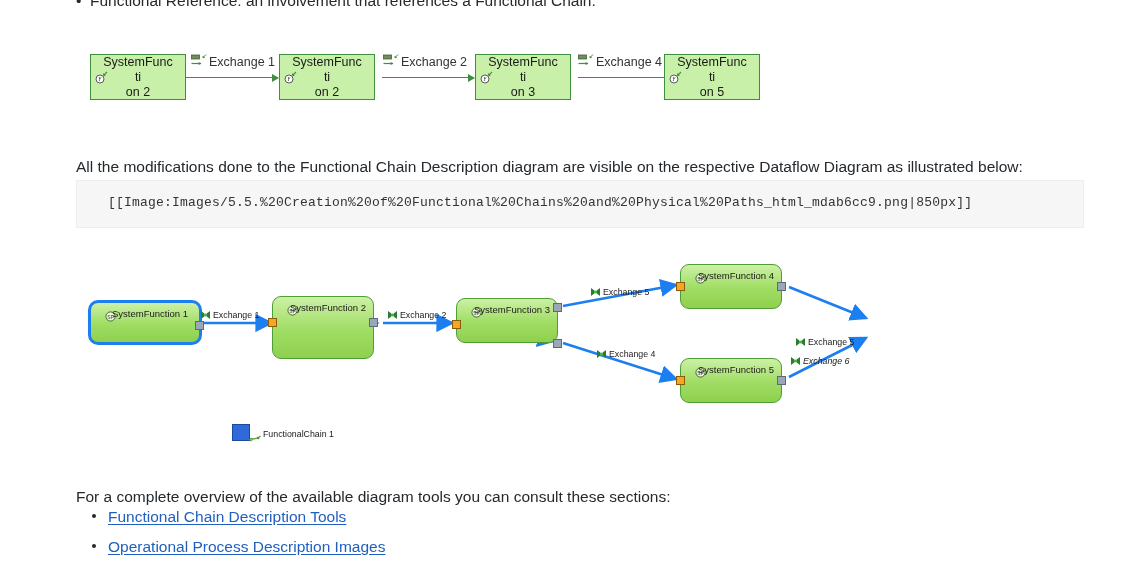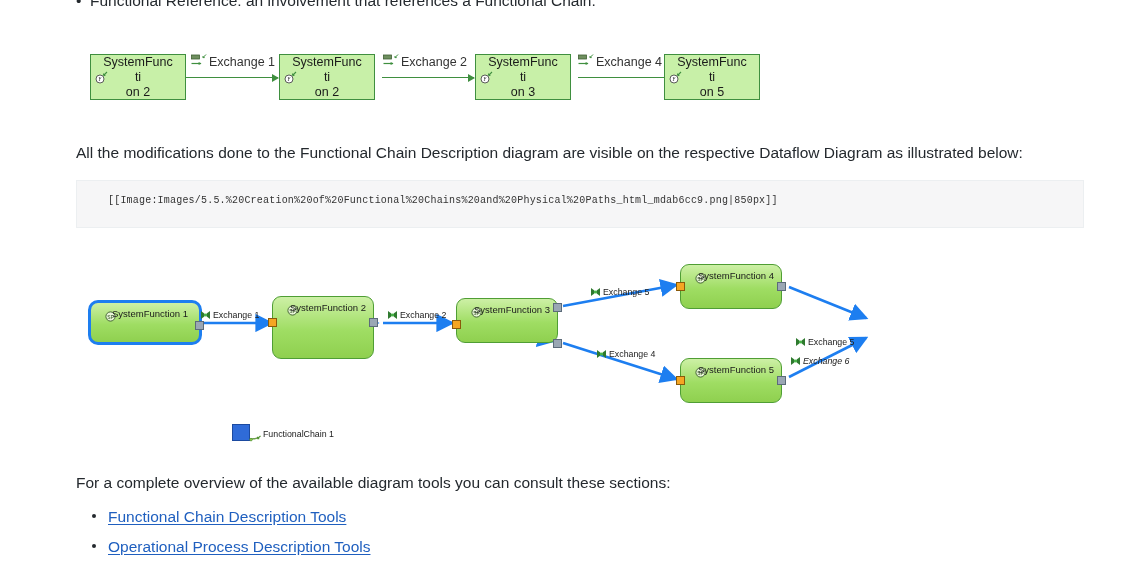--- a/index.html
+++ b/index.html
@@ -38,41 +38,42 @@
     width: 14px;
     color: #24292e;
   }
 
   .para {
     position: absolute;
     font-size: 15.5px;
     line-height: 22px;
     color: #24292e;
     white-space: nowrap;
+    margin-top: 14px;
   }
   .para-1 { left: 76px; top: 142px; }
   .para-2 { left: 76px; top: 472px; }
 
   
   .codeblock {
     position: absolute;
     left: 76px;
     top: 180px;
     width: 1008px;
     height: 48px;
     background: #f6f6f7;
     border: 1px solid #eceff1;
     box-sizing: border-box;
   }
   .codeblock .code-text {
     position: absolute;
     left: 31px;
     top: 14px;
     font-family: "Liberation Mono", monospace;
-    font-size: 10px;
+    font-size: 13px;
     letter-spacing: 0.2px;
     color: #333333;
     white-space: nowrap;
   }
 
   
   .link-list {
     position: absolute;
     left: 76px;
     top: 510px;
@@ -554,17 +555,17 @@
 
   <div class="para para-2">For a complete overview of the available diagram tools you can consult these sections:</div>
 
   <div class="link-list">
     <div class="link-row">
       <span class="bullet"></span>
       <a href="#">Functional Chain Description Tools</a>
     </div>
     <div class="link-row">
       <span class="bullet"></span>
-      <a href="#">Operational Process Description Tools</a>
+      <a href="#">Operational Process Description Images</a>
     </div>
   </div>
 
 </div>
 
 </body></html>

